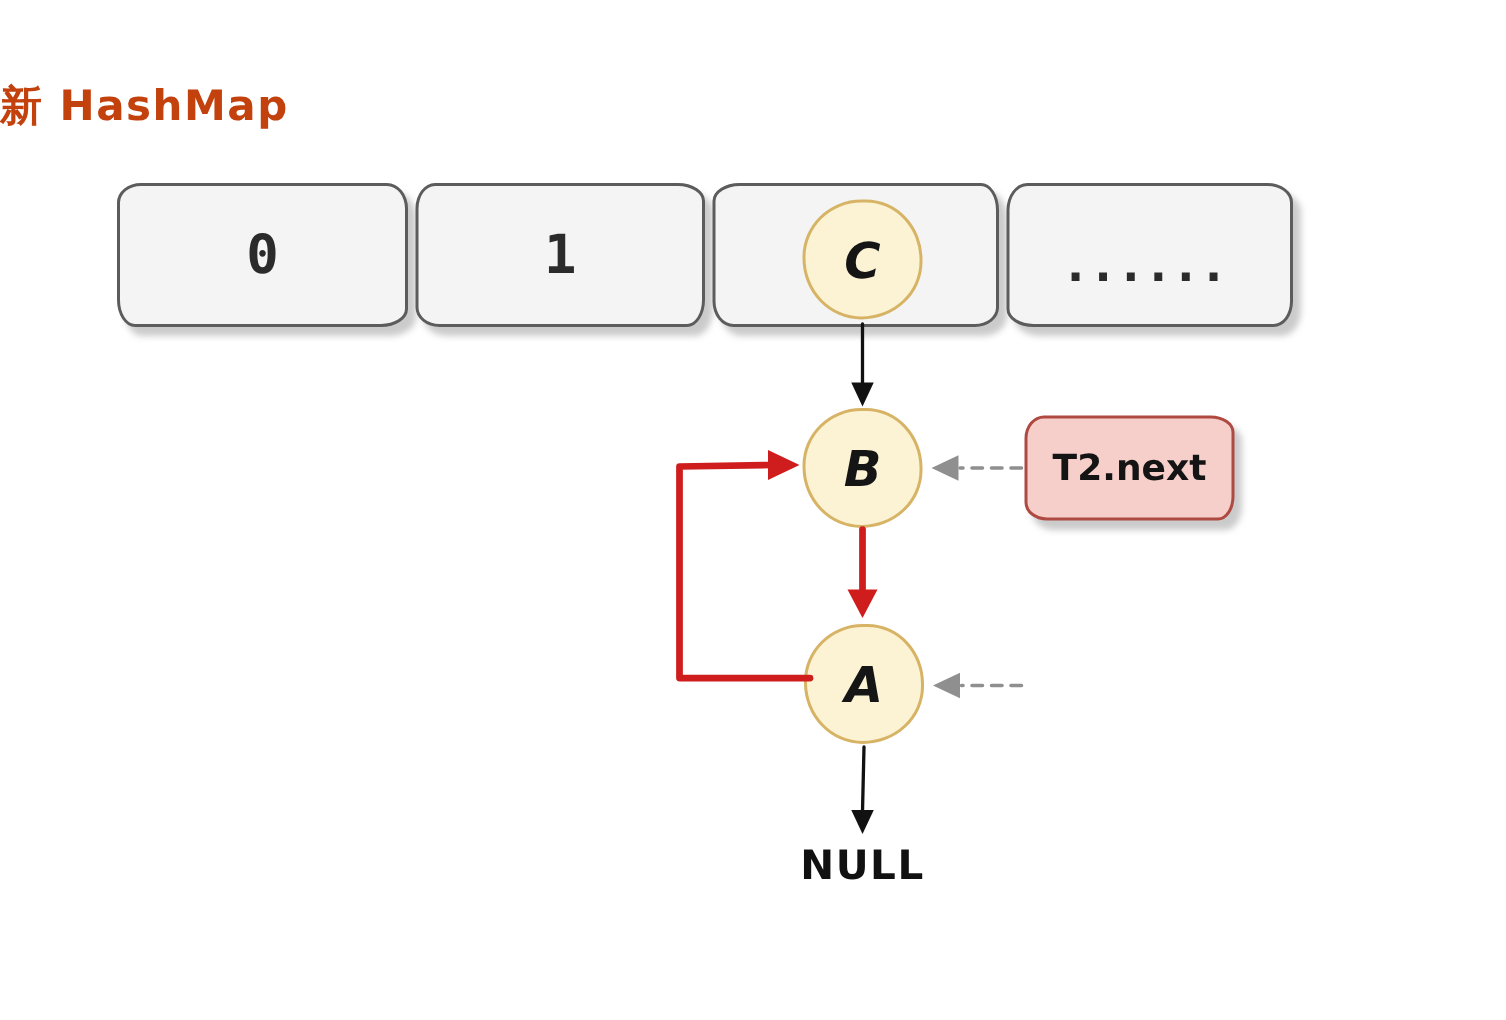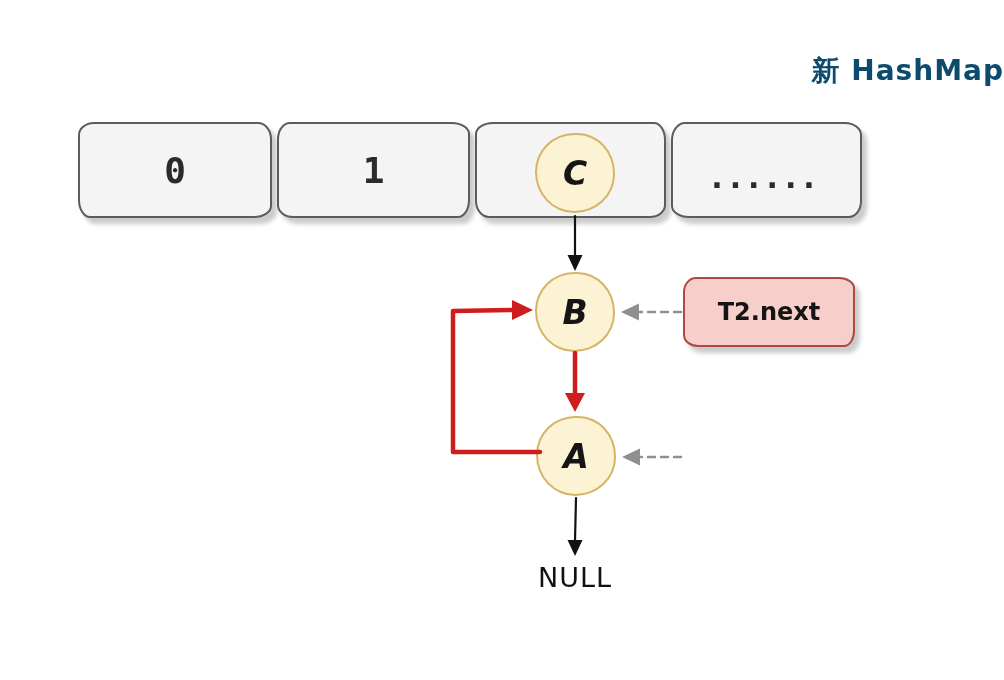--- a/index.html
+++ b/index.html
@@ -20,26 +20,25 @@
     position: relative;
     width: 1004px;
     height: 680px;
     background: var(--background);
     overflow: hidden;
     font-family: "DejaVu Sans", sans-serif;
   }
   .title {
     position: absolute;
     top: 52px; left: 0; right: 0;
-    text-align: right;
+    text-align: left;
     font-size: 28px;
     font-weight: bold;
-    color: #0c4a6e;
+    color: #c2410c;
     letter-spacing: 1px;
-    padding-left: 44px;
   }
   .bucket {
     position: absolute;
     top: 122px;
     height: 96px;
     background: var(--bucket-fill);
     border: 2.5px solid var(--bucket-border);
     box-shadow: 5px 6px 4px rgba(140,140,140,0.45);
     display: flex;
     align-items: center;
@@ -73,21 +72,21 @@
     font-style: italic;
     color: #151515;
     z-index: 2;
   }
   .node-c { left: 535px; top: 133px; }
   .node-b { left: 535px; top: 272px; }
   .node-a { left: 536px; top: 416px; }
   .pointer {
     position: absolute;
     left: 683px;
-    width: 172px;
+    width: 140px;
     height: 70px;
     background: var(--pointer-fill);
     border: 2.5px solid var(--pointer-border);
     border-radius: 13px 16px 11px 15px / 15px 11px 16px 12px;
     box-shadow: 5px 6px 4px rgba(140,140,140,0.45);
     display: flex;
     align-items: center;
     justify-content: center;
     font-size: 24px;
     font-weight: bold;
@@ -95,21 +94,21 @@
   }
   .pointer-t2next { top: 277px; }
   .pointer-t2 { top: 422px; }
   .null-label {
     position: absolute;
     top: 562px;
     left: 495px;
     width: 160px;
     text-align: center;
     font-size: 27px;
-    font-weight: normal;
+    font-weight: bold;
     color: #111;
     letter-spacing: 1px;
   }
   svg.edges {
     position: absolute;
     inset: 0;
     width: 1004px;
     height: 680px;
     z-index: 3;
     pointer-events: none;

